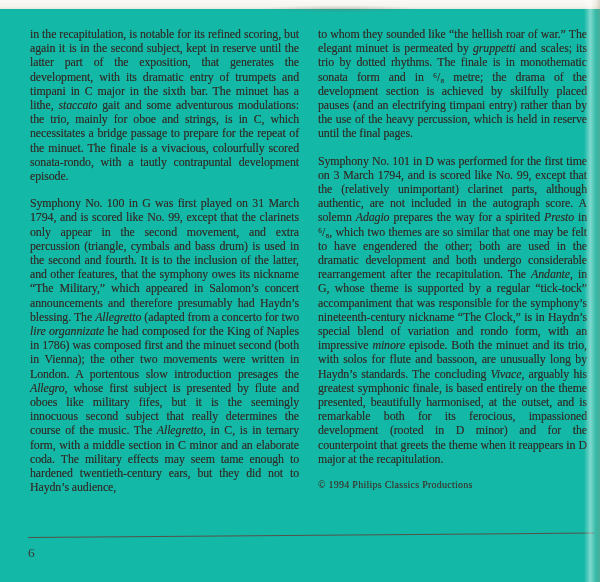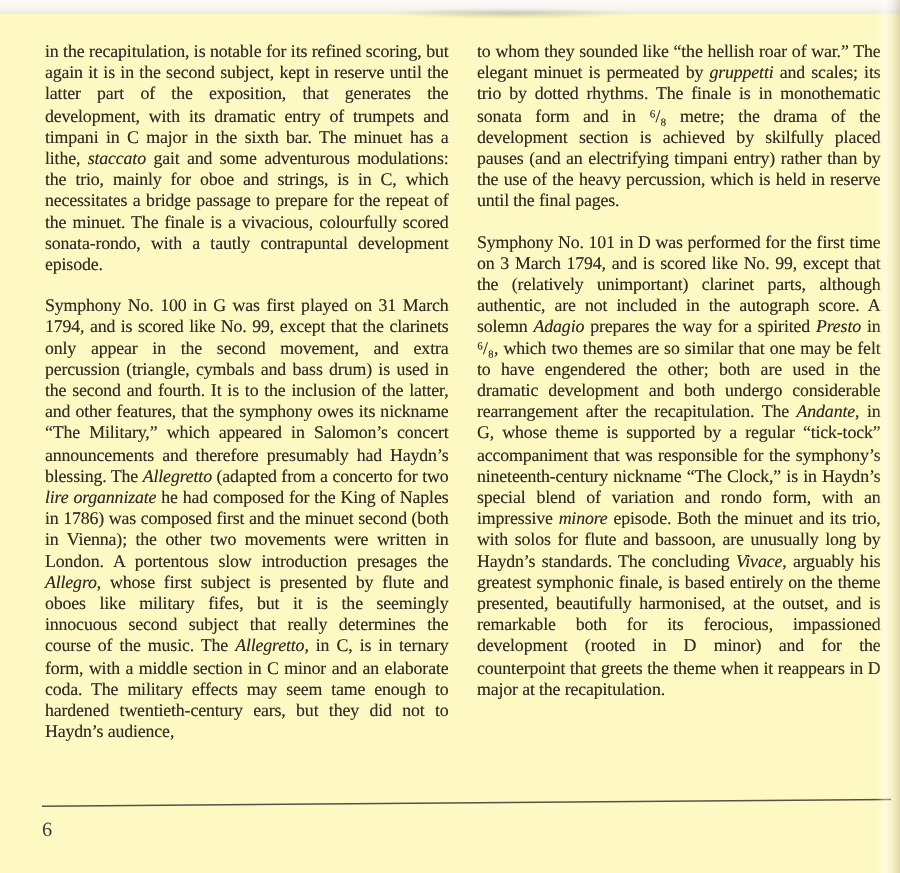--- a/index.html
+++ b/index.html
@@ -1,20 +1,20 @@
 <!DOCTYPE html>
 <html lang="en"><head>
 <meta charset="utf-8">
 <style>
   html, body { margin: 0; padding: 0; background: #ffffff; }
   .page {
     position: relative;
     width: 600px;
     height: 582px;
-    background: #fef9c3;
+    background: #14b8a6;
     overflow: hidden;
     font-family: "Liberation Serif", "DejaVu Serif", serif;
     color: #2e2c27;
   }
   
   .top-edge {
     position: absolute;
     top: 0; left: 0; right: 0;
     height: 9px;
     background: linear-gradient(to bottom, #fbfaf7 0%, #f6f4ee 70%, #eae7dd 100%);
@@ -90,19 +90,20 @@
         <p><span>in the recapitulation, is notable for its refined scoring, but again it is in the second subject, kept in reserve until the latter part of the exposition, that generates the development, with its dramatic entry of trumpets and timpani in C major in the sixth bar. The minuet has a lithe, </span><em>staccato</em><span> gait and some adventurous modulations: the trio, mainly for oboe and strings, is in C, which necessitates a bridge passage to prepare for the repeat of the minuet. The finale is a vivacious, colourfully scored sonata-rondo, with a tautly contrapuntal development episode.</span></p>
         <p><span>Symphony No. 100 in G was first played on 31 March 1794, and is scored like No. 99, except that the clarinets only appear in the second movement, and extra percussion (triangle, cymbals and bass drum) is used in the second and fourth. It is to the inclusion of the latter, and other features, that the symphony owes its nickname “The Military,” which appeared in Salomon’s concert announcements and therefore presumably had Haydn’s blessing. The </span><em>Allegretto</em><span> (adapted from a concerto for two </span><em>lire organnizate</em><span> he had composed for the King of Naples in 1786) was composed first and the minuet second (both in Vienna); the other two movements were written in London. A portentous slow introduction presages the </span><em>Allegro</em><span>, whose first subject is presented by flute and oboes like military fifes, but it is the seemingly innocuous second subject that really determines the course of the music. The </span><em>Allegretto</em><span>, in C, is in ternary form, with a middle section in C minor and an elaborate coda. The military effects may seem tame enough to hardened twentieth-century ears, but they did not to Haydn’s audience,</span></p>
       </div>
   </div>
 
   <div class="col col-right">
     <div>
         <p><span>to whom they sounded like “the hellish roar of war.” The elegant minuet is permeated by </span><em>gruppetti</em><span> and scales; its trio by dotted rhythms. The finale is in monothematic sonata form and in ⁶/₈ metre; the drama of the development section is achieved by skilfully placed pauses (and an electrifying timpani entry) rather than by the use of the heavy percussion, which is held in reserve until the final pages.</span></p>
         <p><span>Symphony No. 101 in D was performed for the first time on 3 March 1794, and is scored like No. 99, except that the (relatively unimportant) clarinet parts, although authentic, are not included in the autograph score. A solemn </span><em>Adagio</em><span> prepares the way for a spirited </span><em>Presto</em><span> in ⁶/₈, which two themes are so similar that one may be felt to have engendered the other; both are used in the dramatic development and both undergo considerable rearrangement after the recapitulation. The </span><em>Andante</em><span>, in G, whose theme is supported by a regular “tick-tock” accompaniment that was responsible for the symphony’s nineteenth-century nickname “The Clock,” is in Haydn’s special blend of variation and rondo form, with an impressive </span><em>minore</em><span> episode. Both the minuet and its trio, with solos for flute and bassoon, are unusually long by Haydn’s standards. The concluding </span><em>Vivace</em><span>, arguably his greatest symphonic finale, is based entirely on the theme presented, beautifully harmonised, at the outset, and is remarkable both for its ferocious, impassioned development (rooted in D minor) and for the counterpoint that greets the theme when it reappears in D major at the recapitulation.</span></p>
       </div>
+    <div class="copyright">© 1994 Philips Classics Productions</div>
   </div>
 
   <div class="rule"></div>
   <div class="page-number">6</div>
 
   <div class="right-edge"></div>
 </div>
 
 </body></html>

